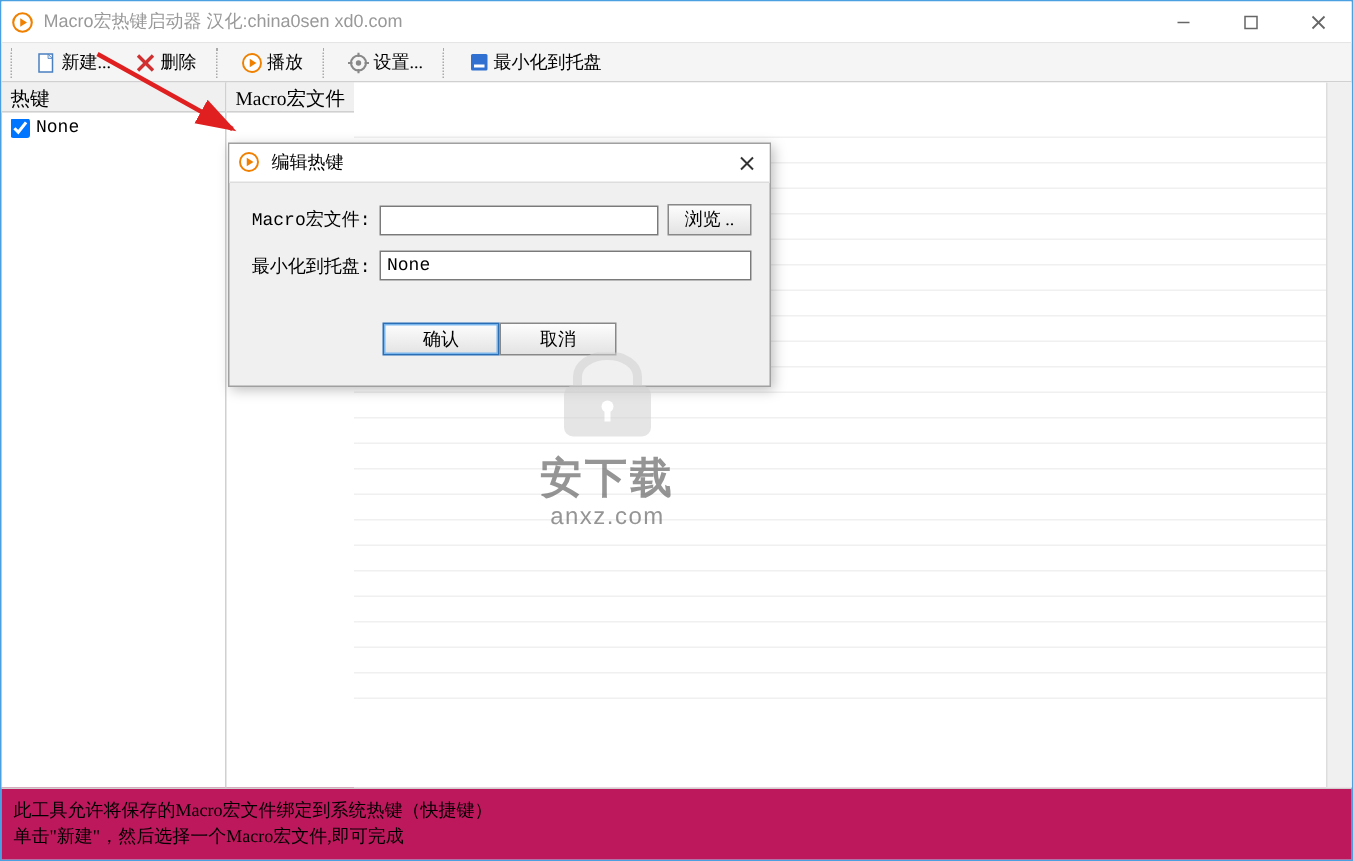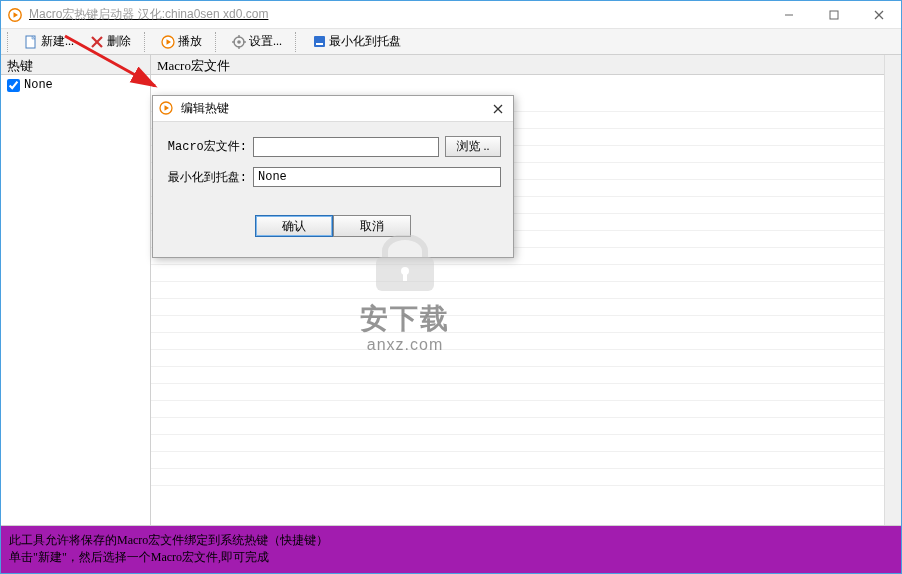--- a/index.html
+++ b/index.html
@@ -1,45 +1,45 @@
 <!DOCTYPE html>
 <html><head>
 <meta charset="utf-8">
 <style>
 * { box-sizing: border-box; margin: 0; padding: 0; }
 body { font-family: "Microsoft YaHei", SimSun, Arial, sans-serif; font-size: 12px; background: #fff; width: 902px; height: 574px; overflow: hidden; position: relative; }
 
 .window { width: 902px; height: 574px; border: 1px solid #4aa0e0; display: flex; flex-direction: column; background: #fff; }
 
-.titlebar { height: 28px; background: #fff; display: flex; align-items: center; padding: 0 0 0 6px; border-bottom: 1px solid #e5e5e5; text-decoration: underline; }
+.titlebar { height: 28px; background: #fff; display: flex; align-items: center; padding: 0 0 0 6px; border-bottom: 1px solid #e5e5e5; }
 .titlebar .app-icon { width: 16px; height: 16px; margin-right: 6px; display:flex; align-items:center; justify-content:center; }
 .titlebar .title { color: #999; font-size: 12px; flex: 1; }
 .win-controls { display: flex; height: 100%; }
 .win-btn { width: 45px; height: 100%; display: flex; align-items: center; justify-content: center; color: #888; cursor: pointer; }
 
 .toolbar { height: 26px; background: #f5f5f5; border-bottom: 1px solid #d0d0d0; display: flex; align-items: center; padding: 0 4px; gap: 6px; }
 .tool-sep { width: 4px; height: 20px; border-left: 1px dotted #aaa; margin: 0 2px; }
 .tool-btn { display: flex; align-items: center; gap: 3px; padding: 2px 5px; cursor: pointer; border-radius:2px; }
 .tool-btn .ico { width: 14px; height: 14px; display:flex; align-items:center; justify-content:center; }
 .tool-btn span.lbl { font-family: SimSun, serif; font-size:12px; }
 
 .content-area { flex:1; display:flex; position:relative; }
 .left-panel { width: 150px; border-right: 1px solid #d0d0d0; display:flex; flex-direction:column; }
 .panel-header { height: 20px; background: #f0f0f0; border-bottom: 1px solid #d0d0d0; padding: 2px 6px; font-family: SimSun, serif; font-size:13px; }
 .hotkey-row { display:flex; align-items:center; gap:4px; padding: 3px 6px; font-family: "Courier New", monospace; font-size:12px; }
 .hotkey-check { width:13px; height:13px; }
 
-.right-panel { flex:1; display:flex; flex-direction:column; }
+.right-panel { flex:1; display:flex; flex-direction:row; }
 .right-list { flex:1; background:#fff; position:relative; overflow:hidden; }
 .list-lines { position:absolute; top:20px; left:0; right:0; bottom:0; }
 .list-line { height: 17px; border-bottom: 1px solid #f0f0f0; }
 
 .scrollbar-v { position:absolute; right:0; top:0; bottom:0; width:17px; background:#f0f0f0; border-left:1px solid #ddd; }
 
-.footer { height: 48px; border-top:1px solid #d0d0d0; background:#a21caf; padding:6px 8px; font-family: SimSun, serif; font-size:12px; line-height:1.4; }
+.footer { height: 48px; border-top:1px solid #d0d0d0; background:#be185d; padding:6px 8px; font-family: SimSun, serif; font-size:12px; line-height:1.4; }
 
 
 .dialog { position:absolute; left:152px; top:95px; width:362px; border:1px solid #a0a0a0; background:#f0f0f0; box-shadow: 2px 2px 8px rgba(0,0,0,0.25); }
 .dlg-title { height:26px; background:#fff; display:flex; align-items:center; padding:0 6px; border-bottom:1px solid #ddd; }
 .dlg-title .ico { width:16px; height:16px; margin-right:6px; }
 .dlg-title .t { flex:1; font-family: SimSun, serif; font-size:12px; }
 .dlg-close { width:18px; height:18px; display:flex; align-items:center; justify-content:center; cursor:pointer; font-size:13px; color:#333; }
 .dlg-body { padding: 14px 12px 8px 12px; }
 .dlg-row { display:flex; align-items:center; gap:6px; margin-bottom:10px; }
 .dlg-label { width:82px; text-align:right; font-family:"Courier New", SimSun, monospace; font-size:12px; }

